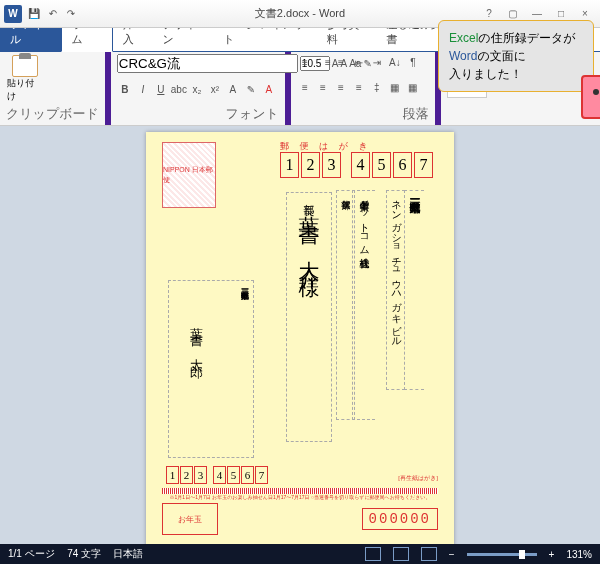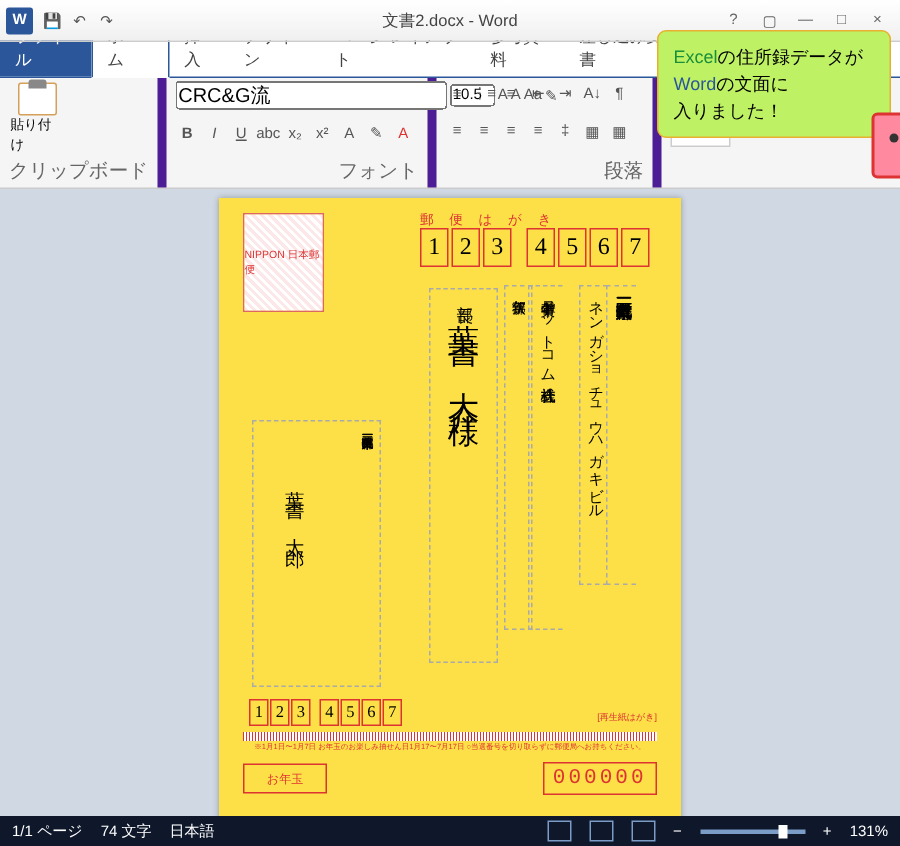--- a/index.html
+++ b/index.html
@@ -26,21 +26,21 @@
 .clip-icon::before { content: ""; position: absolute; top: -3px; left: 6px; width: 12px; height: 6px; background: #888; border-radius: 2px 2px 0 0; }
 .font-row { display: flex; gap: 2px; align-items: center; }
 .font-row .btn, .para-row .btn { width: 16px; height: 16px; display: flex; align-items: center; justify-content: center; color: #555; font-size: 10px; }
 .size-box { width: 30px; font-size: 10px; }
 .para-row { display: flex; gap: 2px; }
 .styles-group { flex: 1; display: flex; flex-direction: column; justify-content: space-between; padding: 2px 6px; }
 .style-tiles { display: flex; gap: 2px; }
 .style-tile { width: 40px; height: 44px; border: 1px solid #ccc; background: #fff; display: flex; flex-direction: column; align-items: center; justify-content: center; font-size: 8px; }
 
 .doc-area { height: 418px; background: #cfd8e3; overflow: hidden; position: relative; display: flex; justify-content: center; padding-top: 6px; }
-.page { width: 308px; height: 430px; background: #fde047; box-shadow: 0 0 4px rgba(0,0,0,.3); position: relative; padding: 8px 16px; }
+.page { width: 308px; height: 430px; background: #fef9c3; box-shadow: 0 0 4px rgba(0,0,0,.3); position: relative; padding: 8px 16px; }
 
 .hagaki-title { position: absolute; top: 8px; left: 134px; font-size: 9px; color: #d33; letter-spacing: 4px; }
 .stamp { position: absolute; top: 10px; left: 16px; width: 54px; height: 66px; border: 1px solid #d66; }
 .stamp-inner { width: 100%; height: 100%; background: repeating-linear-gradient(45deg,#fce8e8,#fce8e8 2px,#fff 2px,#fff 4px); display: flex; align-items: center; justify-content: center; color: #d33; font-size: 7px; }
 .round-seal { position: absolute; top: 80px; left: 24px; width: 40px; height: 40px; border: 1.5px solid #d33; border-radius: 50%; display: flex; align-items: center; justify-content: center; color: #d33; font-size: 9px; }
 
 .zip-boxes { position: absolute; top: 20px; left: 134px; display: flex; gap: 2px; }
 .zip-boxes .gap { width: 6px; }
 .zip-box { width: 19px; height: 26px; border: 1.5px solid #d33; display: flex; align-items: center; justify-content: center; font-size: 16px; font-family: serif; }
 
@@ -57,23 +57,23 @@
 .sender-name { position: absolute; top: 36px; left: 18px; writing-mode: vertical-rl; font-family: "MS Mincho", serif; font-size: 13px; letter-spacing: 6px; }
 
 .sender-zip { position: absolute; top: 334px; left: 20px; display: flex; gap: 1px; }
 .sender-zip .gap { width: 4px; }
 .sender-zip .zip-box { width: 13px; height: 18px; font-size: 11px; border-width: 1px; }
 
 .red-strip { position: absolute; top: 356px; left: 16px; right: 16px; height: 6px; background: repeating-linear-gradient(90deg,#d33,#d33 1px,#fff 1px,#fff 2px); }
 .red-note { position: absolute; top: 362px; left: 16px; right: 16px; font-size: 5px; color: #d33; text-align: center; }
 .bottom-row { position: absolute; top: 374px; left: 16px; right: 16px; height: 26px; display: flex; align-items: center; justify-content: space-between; }
 .bottom-left, .bottom-right { border: 1.5px solid #d33; padding: 2px 6px; font-size: 14px; color: #d33; letter-spacing: 2px; font-family: "Courier New", monospace; }
-.bottom-center { width: 56px; height: 20px; border: 1px solid #d33; display: flex; align-items: center; justify-content: center; color: #d33; font-size: 8px; }
-
-.callout { position: absolute; top: 20px; right: 6px; width: 156px; background: #bef264; border: 1px solid #e8b030; border-radius: 6px; padding: 8px 10px; font-size: 12px; line-height: 1.5; z-index: 10; }
+.bottom-center { width: 56px; height: 32px; border: 1px solid #d33; display: flex; align-items: center; justify-content: center; color: #d33; font-size: 8px; }
+
+.callout { position: absolute; top: 20px; right: 6px; width: 156px; background: #e5e5e5; border: 1px solid #e8b030; border-radius: 6px; padding: 8px 10px; font-size: 12px; line-height: 1.5; z-index: 10; }
 .callout .excel { color: #1a8f3a; }
 .callout .word { color: #2b579a; }
 .mascot { position: absolute; top: 54px; right: -28px; width: 40px; height: 44px; background: #ff8aa0; border: 2px solid #d33; border-radius: 4px; }
 .mascot::before, .mascot::after { content: ""; position: absolute; width: 6px; height: 6px; background: #333; border-radius: 50%; top: 12px; }
 .mascot::before { left: 10px; } .mascot::after { right: 10px; }
 
 .statusbar { position: absolute; bottom: 0; left: 0; right: 0; height: 20px; background: #0f172a; color: #fff; display: flex; align-items: center; font-size: 10px; padding: 0 8px; gap: 12px; }
 .statusbar .spacer { flex: 1; }
 .statusbar .zoom-slider { width: 70px; height: 3px; background: #7a9cc6; position: relative; }
 .statusbar .zoom-slider::after { content: ""; position: absolute; right: 12px; top: -3px; width: 6px; height: 9px; background: #fff; }

